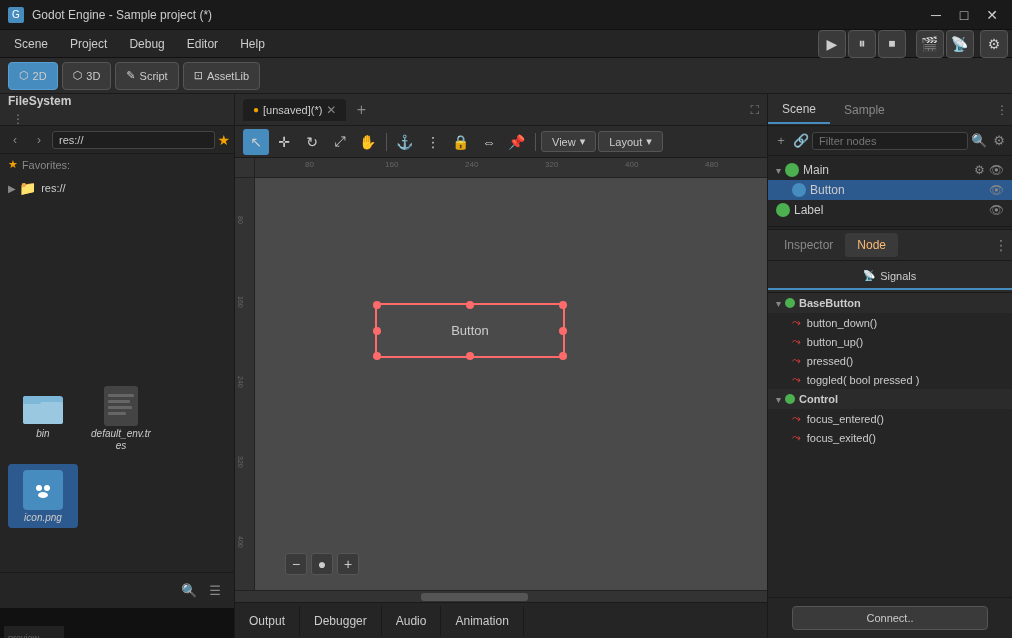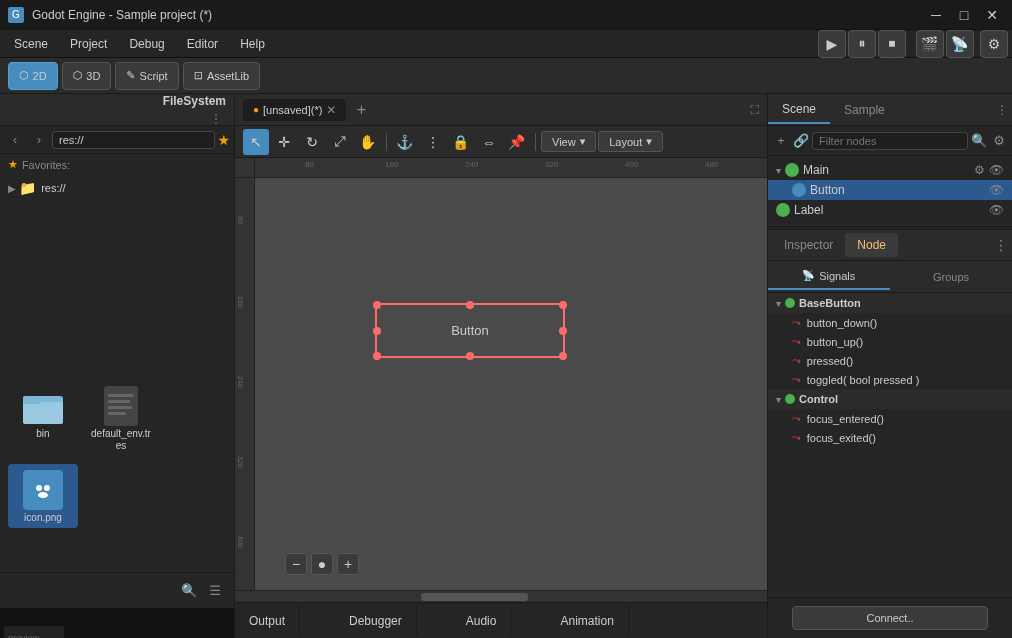--- a/index.html
+++ b/index.html
@@ -84,21 +84,21 @@
       width: 235px;
       background: #252525;
       border-right: 1px solid #1a1a1a;
       display: flex;
       flex-direction: column;
     }
     #fs-header {
       height: 32px;
       background: #2b2b2b;
       display: flex;
-      align-items: flex-end;
+      align-items: flex-start;
       padding: 0 8px;
       border-bottom: 1px solid #1a1a1a;
       gap: 4px;
       flex-direction: column;
     }
     .fs-title { font-size: 12px; color: #ccc; flex: 1; font-weight: bold; }
     .fs-menu-btn { width: 20px; height: 20px; cursor: pointer; display: flex; align-items: center; justify-content: center; color: #888; }
 
     #fs-nav {
       height: 28px;
@@ -309,21 +309,20 @@
       display: flex; align-items: center; justify-content: center;
       font-size: 14px;
     }
 
     #bottom-panel {
       height: 36px;
       background: #252525;
       border-top: 1px solid #1a1a1a;
       display: flex;
       align-items: center;
-      gap: 35px;
     }
     .bottom-tab {
       padding: 8px 14px;
       cursor: pointer;
       color: #ccc;
       font-size: 12px;
       border-right: 1px solid #1a1a1a;
     }
 
     
@@ -490,20 +489,21 @@
       width: 20%;
       background: #555;
       border-radius: 3px;
     }
 
     
     #fs-file-area {
       flex: 1;
       overflow-y: auto;
       padding: 4px;
+      font-style: italic;
     }
   </style>
 </head>
 <body>
 
 <div id="titlebar">
   <div class="icon">G</div>
   <div class="title">Godot Engine - Sample project (*)</div>
   <div class="win-controls">
     <button class="win-btn">─</button>
@@ -766,23 +766,20 @@
       <div class="insp-tab">Inspector</div>
       <div class="insp-tab active">Node</div>
       <div class="insp-menu">⋮</div>
     </div>
 
     <div id="node-tabs">
       <div class="node-tab active">
         <span class="signal-icon">📡</span>
         <span>Signals</span>
       </div>
-      <div class="node-tab">
-        <span>Groups</span>
-      </div>
     </div>
 
     <div id="node-content">
 
       <div class="section-header">
         <span class="section-arrow">▾</span>
         <div class="section-dot" style="background:#4caf50"></div>
         <span class="section-label">BaseButton</span>
       </div>
       <div class="signal-item">

